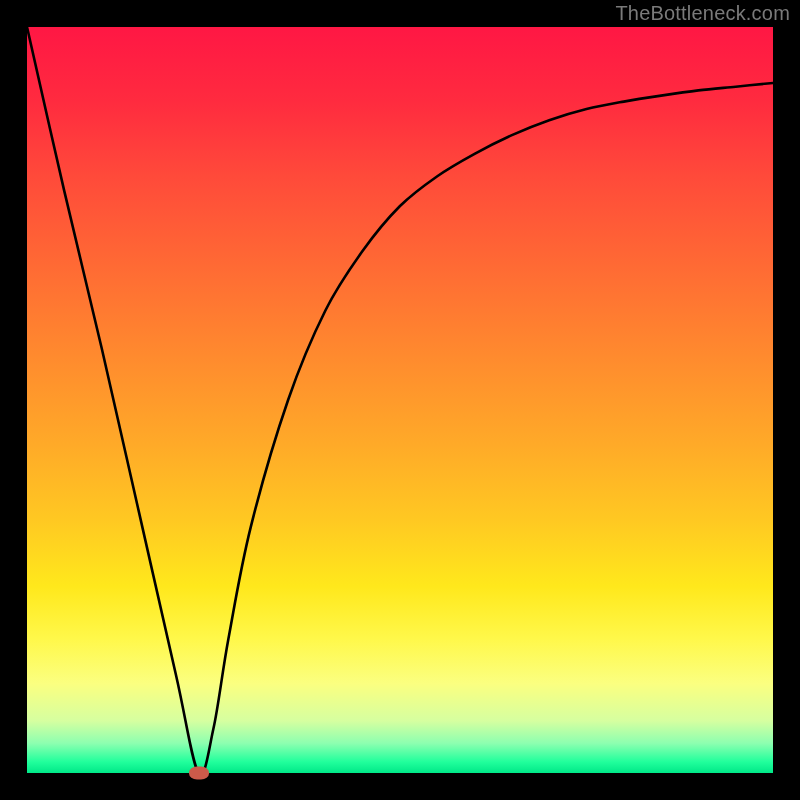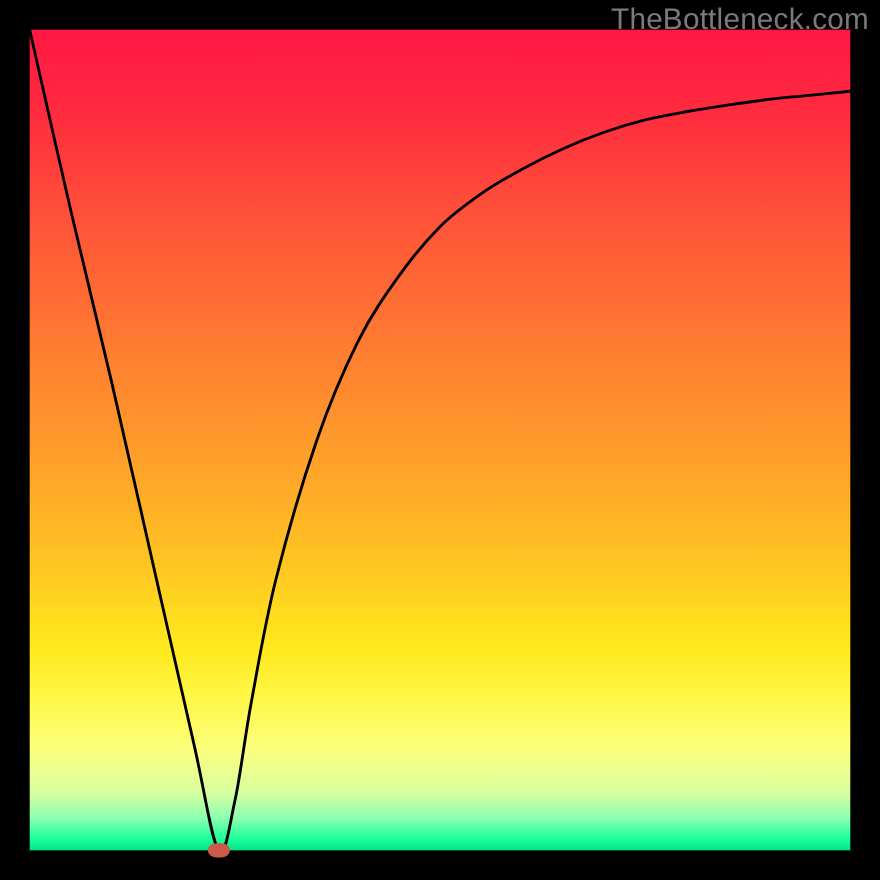--- a/index.html
+++ b/index.html
@@ -40,21 +40,21 @@
       #8dffb0 96%,
       #21ff9c 98.5%,
       #00e888 100%
     );
   }
   .attribution {
     position: absolute;
     top: 2px;
     right: 10px;
     color: #7a7a7a;
-    font-size: 27px;
+    font-size: 20px;
     font-weight: 500;
     letter-spacing: 0.2px;
   }
   svg.curve {
     position: absolute;
     left: 0;
     top: 0;
     width: 746px;
     height: 746px;
     overflow: visible;

